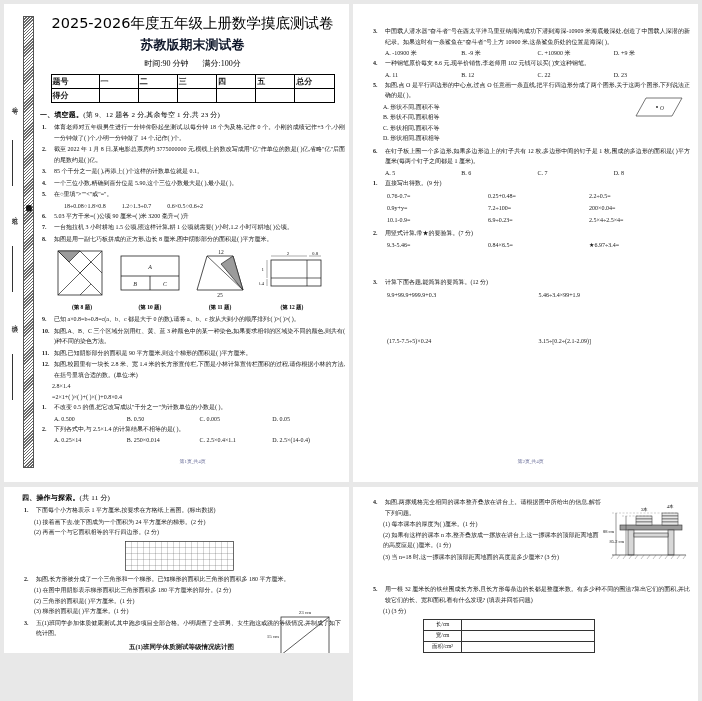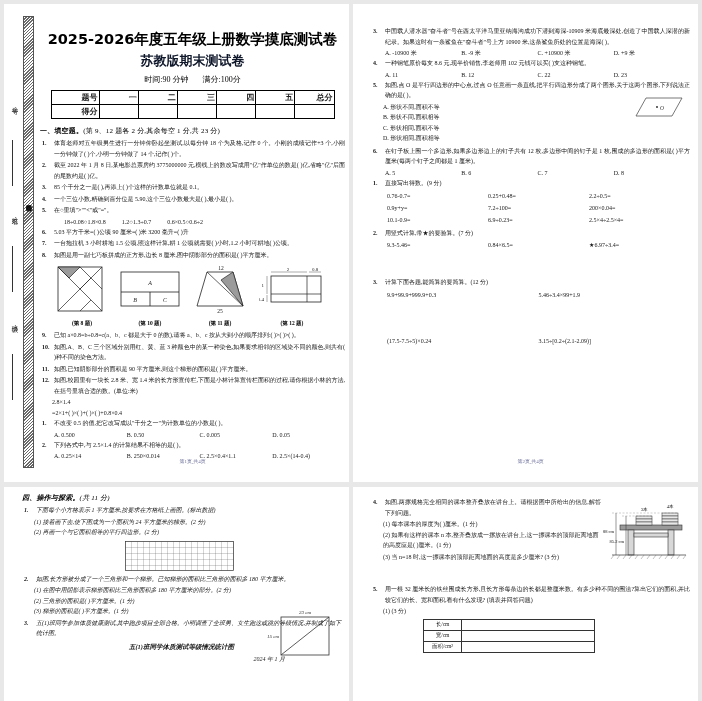--- a/index.html
+++ b/index.html
@@ -18,21 +18,21 @@
   }
   .page {
     background: #ffffff;
     position: relative;
     overflow: hidden;
     font-family: "Liberation Serif", serif;
     color: #1a1a1a;
   }
   .page.p1 { margin: 4px 2px 0 4px; width: 345px; height: 478px; }
   .page.p2 { margin: 4px 4px 0 2px; width: 345px; height: 478px; }
-  .page.p3 { margin: 2px 2px 5px 4px; width: 345px; height: 214px; font-style: italic; }
+  .page.p3 { margin: 2px 2px 5px 4px; width: 345px; height: 166px; }
   .page.p4 { margin: 2px 4px 0 2px; width: 345px; height: 214px; }
 
   
   .seal-col {
     position: absolute; left: 0; top: 0; width: 34px; height: 100%;
   }
   .seal-labels {
     position: absolute; left: 2px; top: 20px; width: 14px; height: 420px;
   }
   .vlabel {
@@ -58,41 +58,41 @@
   }
 
   
   .body {
     position: absolute; left: 36px; top: 6px; right: 4px; bottom: 4px;
   }
   .body2 { position: absolute; left: 18px; top: 8px; right: 8px; bottom: 4px; }
 
   h1.title {
     font-family: "DejaVu Sans", sans-serif;
-    font-size: 14.5px; font-weight: 700; text-align: center;
-    margin: 20px 0 0 0; letter-spacing: 0px; color: #000;
+    font-size: 14.5px; font-weight: 400; text-align: center;
+    margin: 4px 0 0 0; letter-spacing: 0px; color: #000;
     white-space: nowrap;
   }
   h2.subtitle {
     font-family: "DejaVu Sans", sans-serif;
     font-size: 13px; font-weight: 700; text-align: center;
     margin: 3px 0 0 0; color: #0f172a;
   }
   .meta {
     text-align: center; font-size: 8px; margin-top: 4px; color: #000;
     font-family: "Liberation Serif", serif;
   }
   .meta span { margin: 8px 6px; }
 
   table.score {
     width: 284px; margin: 5px auto 0 auto;
     border-collapse: collapse; table-layout: fixed;
   }
   table.score td {
-    border: 1px solid #000; height: 13px; text-align: right;
+    border: 1px solid #000; height: 13px; text-align: left;
     font-size: 8px; font-weight: 700; font-family: Liberation Serif, serif;
   }
   table.score td.hd { width: 48px; }
 
   .sec-head {
     font-size: 7px; font-weight: 700; margin: 7px 0 2px 0;
     color: #000; letter-spacing: .2px;
   }
   .sec-head .pts { font-weight: 400; }
 

